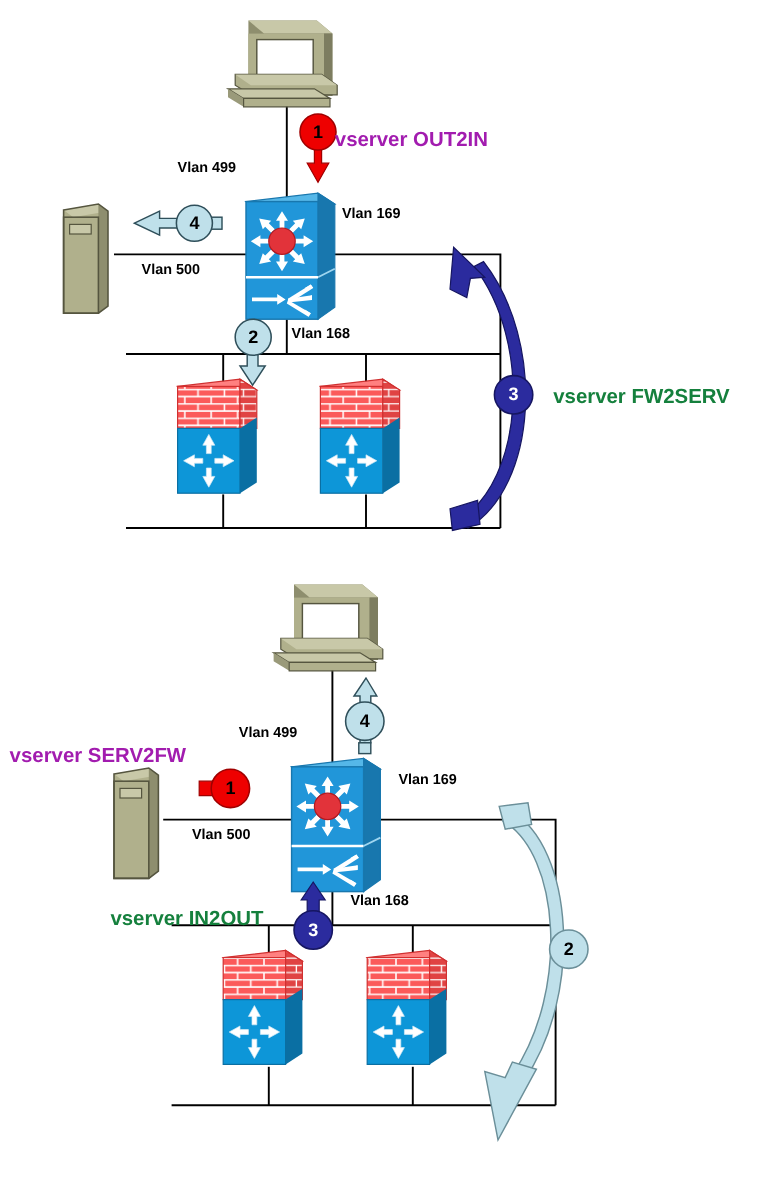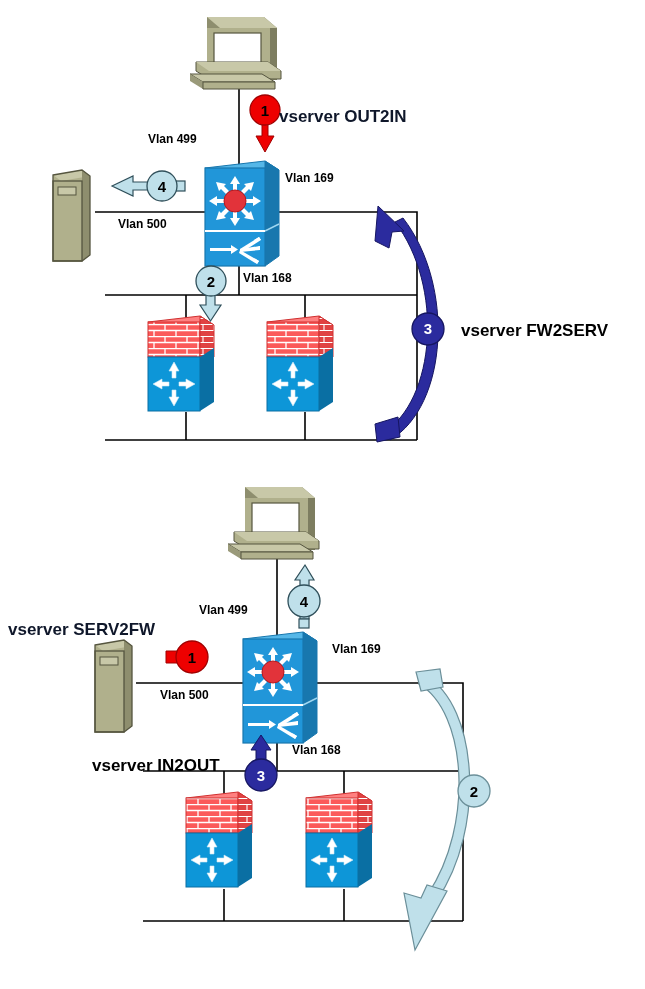--- a/index.html
+++ b/index.html
@@ -10,22 +10,22 @@
   #stage{position:absolute;left:0;top:0;width:645px;height:989px;}
   .layer{position:absolute;left:0;top:0;width:645px;height:989px;}
   .lbl{
     position:absolute;
     font-family:"Liberation Sans", sans-serif;
     font-weight:bold;
     white-space:nowrap;
     line-height:1;
   }
   .vlan-lbl{font-size:12px;color:#000000;}
-  .vs-red{font-size:17px;color:#0f172a;}
-  .vs-blue{font-size:17px;color:#000000;}
+  .vs-red{font-size:17px;color:#a21caf;}
+  .vs-blue{font-size:17px;color:#15803d;}
   .badge-txt{
     position:absolute;
     font-family:"Liberation Sans", sans-serif;
     font-weight:bold;
     font-size:15px;
     text-align:center;
     line-height:1;
   }
   svg{display:block;overflow:visible;}
 </style>

